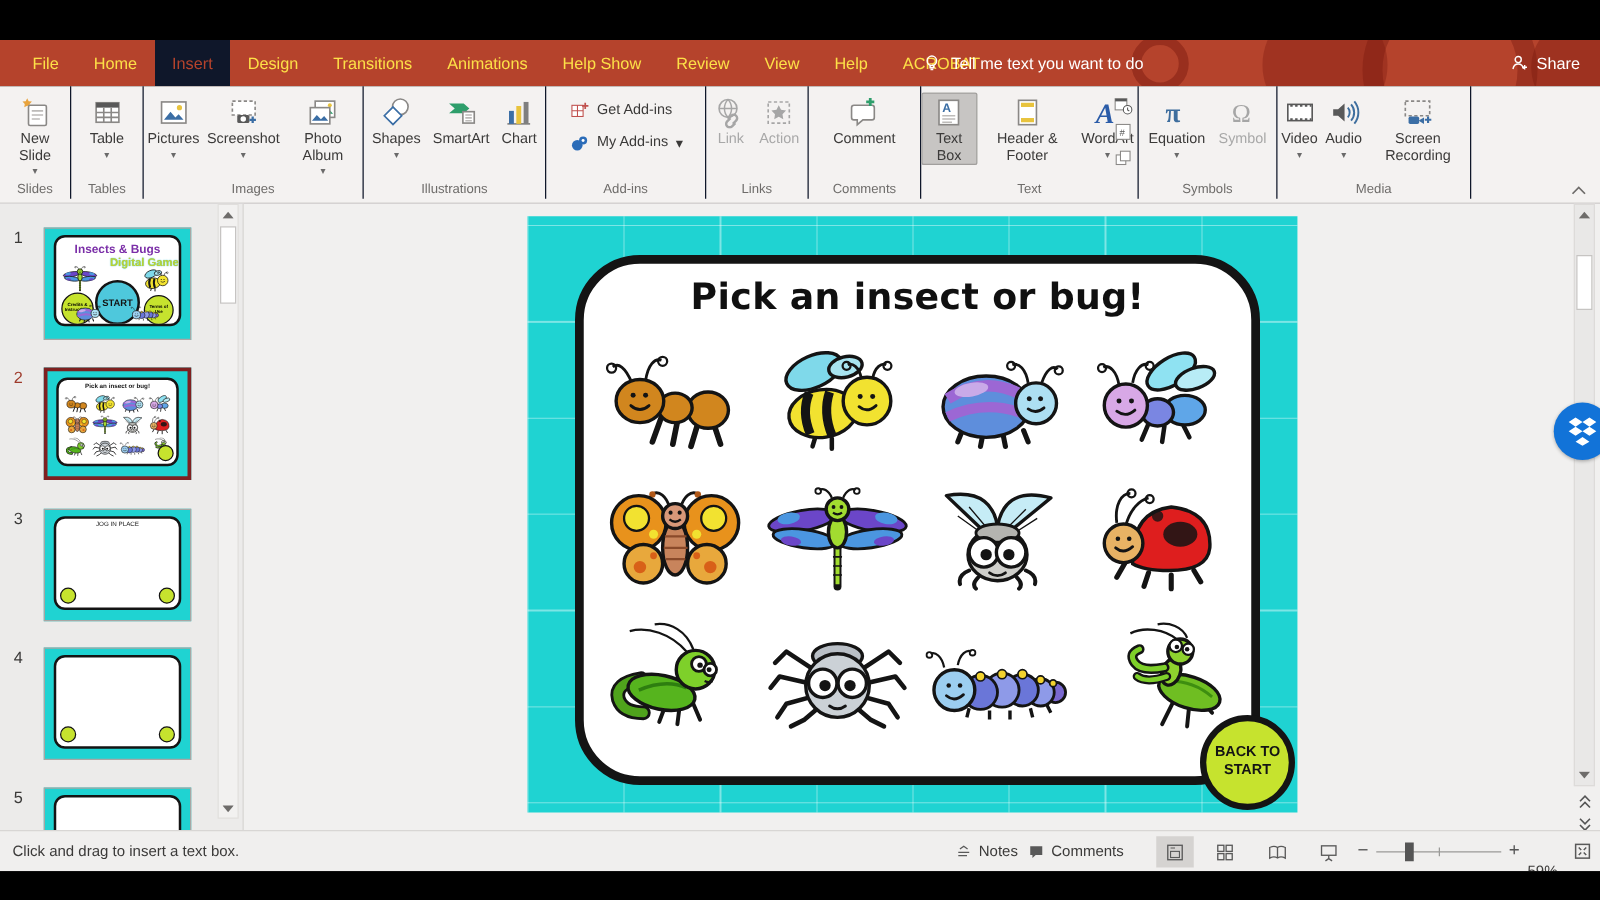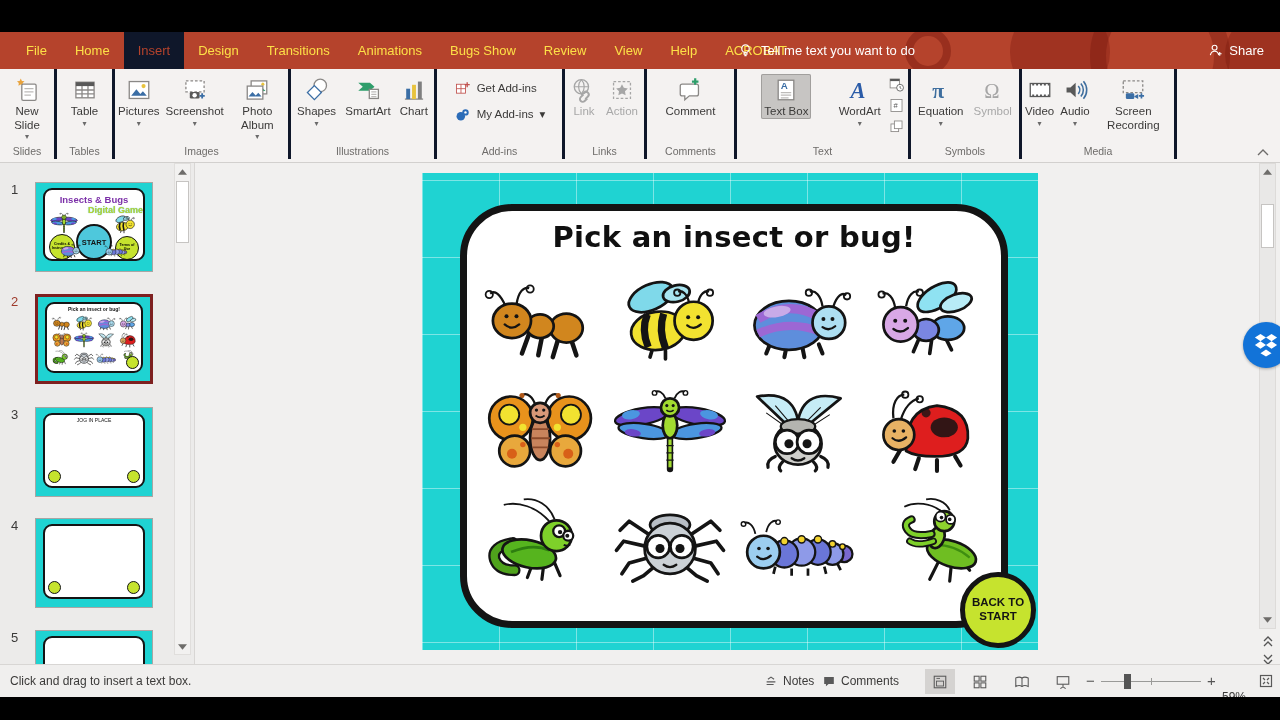--- a/index.html
+++ b/index.html
@@ -18,21 +18,21 @@
   .menu-tabs{position:absolute;left:12px;top:0;height:37px;display:flex;}
   .mtab{padding:0 14px;line-height:37px;font-size:13px;color:#fde047;cursor:default;position:relative;}
   .mtab.active{background:#0f172a;color:#B5432C;}
   .tellme{position:absolute;left:738px;top:0;height:37px;display:flex;align-items:center;gap:8px;color:#fff;font-size:13px;}
   .tellme .tico{width:15px;height:15px;display:inline-block;}
   .share{position:absolute;right:16px;top:0;height:37px;display:flex;align-items:center;gap:6px;color:#fff;font-size:13px;}
   .share .tico{width:15px;height:15px;}
   
   .ribbon{position:absolute;left:0;top:69px;width:1280px;height:94px;background:#F4F2F1;border-bottom:1px solid #D2D0CE;}
   .rgroups{display:flex;height:94px;}
-  .rgroup{position:relative;height:90px;border-right:3px solid #0f172a;display:flex;justify-content:space-evenly;align-items:flex-start;}
+  .rgroup{position:relative;height:90px;border-right:1px solid #0f172a;display:flex;justify-content:space-evenly;align-items:flex-start;}
   .glabel{position:absolute;bottom:2px;left:0;width:100%;text-align:center;font-size:10.5px;color:#6E6C6A;}
   .rbtn{position:relative;margin-top:5px;display:flex;flex-direction:column;align-items:center;padding:3px 3px 0;
         color:#3B3A39;font-size:11.5px;text-align:center;line-height:1.18;border-radius:2px;}
   .rbtn .ric{width:26px;height:26px;margin-bottom:2px;}
   .rbtn .ric svg{width:100%;height:100%;display:block;}
   .rbtn .arrow{font-size:8px;color:#6A6A6A;line-height:1;margin-top:1px;}
   .rbtn.sel{background:#C7C5C3;box-shadow:inset 0 0 0 1px #A19F9D;}
   .rbtn.dis{color:#A8A8A8;}
   .stackcol{display:flex;flex-direction:column;align-items:flex-start;margin-top:6px;}
   .srow{display:flex;align-items:center;gap:6px;height:26px;font-size:11.5px;color:#3B3A39;padding:0 4px;}
@@ -127,21 +127,21 @@
     <div class="deco c2"></div>
     <div class="deco c3"></div>
     <div class="deco c4"></div>
     <div class="menu-tabs" id="menu-tabs">
         <div class="mtab">File</div>
         <div class="mtab">Home</div>
         <div class="mtab active">Insert</div>
         <div class="mtab">Design</div>
         <div class="mtab">Transitions</div>
         <div class="mtab">Animations</div>
-        <div class="mtab">Bugs Show</div>
+        <div class="mtab">Help Show</div>
         <div class="mtab">Review</div>
         <div class="mtab">View</div>
         <div class="mtab">Help</div>
         <div class="mtab">ACROBAT</div>
       </div>
     <div class="tellme">
       <span class="tico"><svg viewBox="0 0 16 16">
             <circle cx="8" cy="6" r="4" fill="none" stroke="#fff" stroke-width="1.3"></circle>
             <path d="M6.5 10v2h3v-2M6.8 13.5h2.4" stroke="#fff" stroke-width="1.3" fill="none"></path>
           </svg></span>
@@ -326,20 +326,31 @@
           <div class="rbtn sel">
             <span class="ric">
               <svg viewBox="0 0 20 20">
                 <rect x="4" y="2.5" width="12" height="15" fill="#fff" stroke="#8A8886"></rect>
                 <text x="6" y="9.5" font-size="7.5" font-weight="bold" fill="#3B6EA5" font-family="Liberation Sans,sans-serif">A</text>
                 <path d="M6 12h8M6 14h8M6 16h6" stroke="#BDBBB9" stroke-width="1"></path>
               </svg>
             </span>
             <span class="rlbl">Text
 Box</span>
+          </div>
+          <div class="rbtn">
+            <span class="ric">
+              <svg viewBox="0 0 20 20">
+                <rect x="4.5" y="2.5" width="11" height="15" fill="#fff" stroke="#8A8886"></rect>
+                <rect x="6" y="4" width="8" height="2.6" fill="#E8C33D"></rect>
+                <rect x="6" y="13.4" width="8" height="2.6" fill="#E8C33D"></rect>
+              </svg>
+            </span>
+            <span class="rlbl">Header
+&amp; Footer</span>
           </div>
           <div class="rbtn">
             <span class="ric">
               <svg viewBox="0 0 22 22">
                 <text x="3" y="18" font-size="19" font-style="italic" font-weight="bold" fill="#2B5CA8" font-family="Liberation Serif,serif">A</text>
               </svg>
             </span>
             <span class="rlbl">WordArt</span>
             <span class="arrow">▾</span>
           </div>

